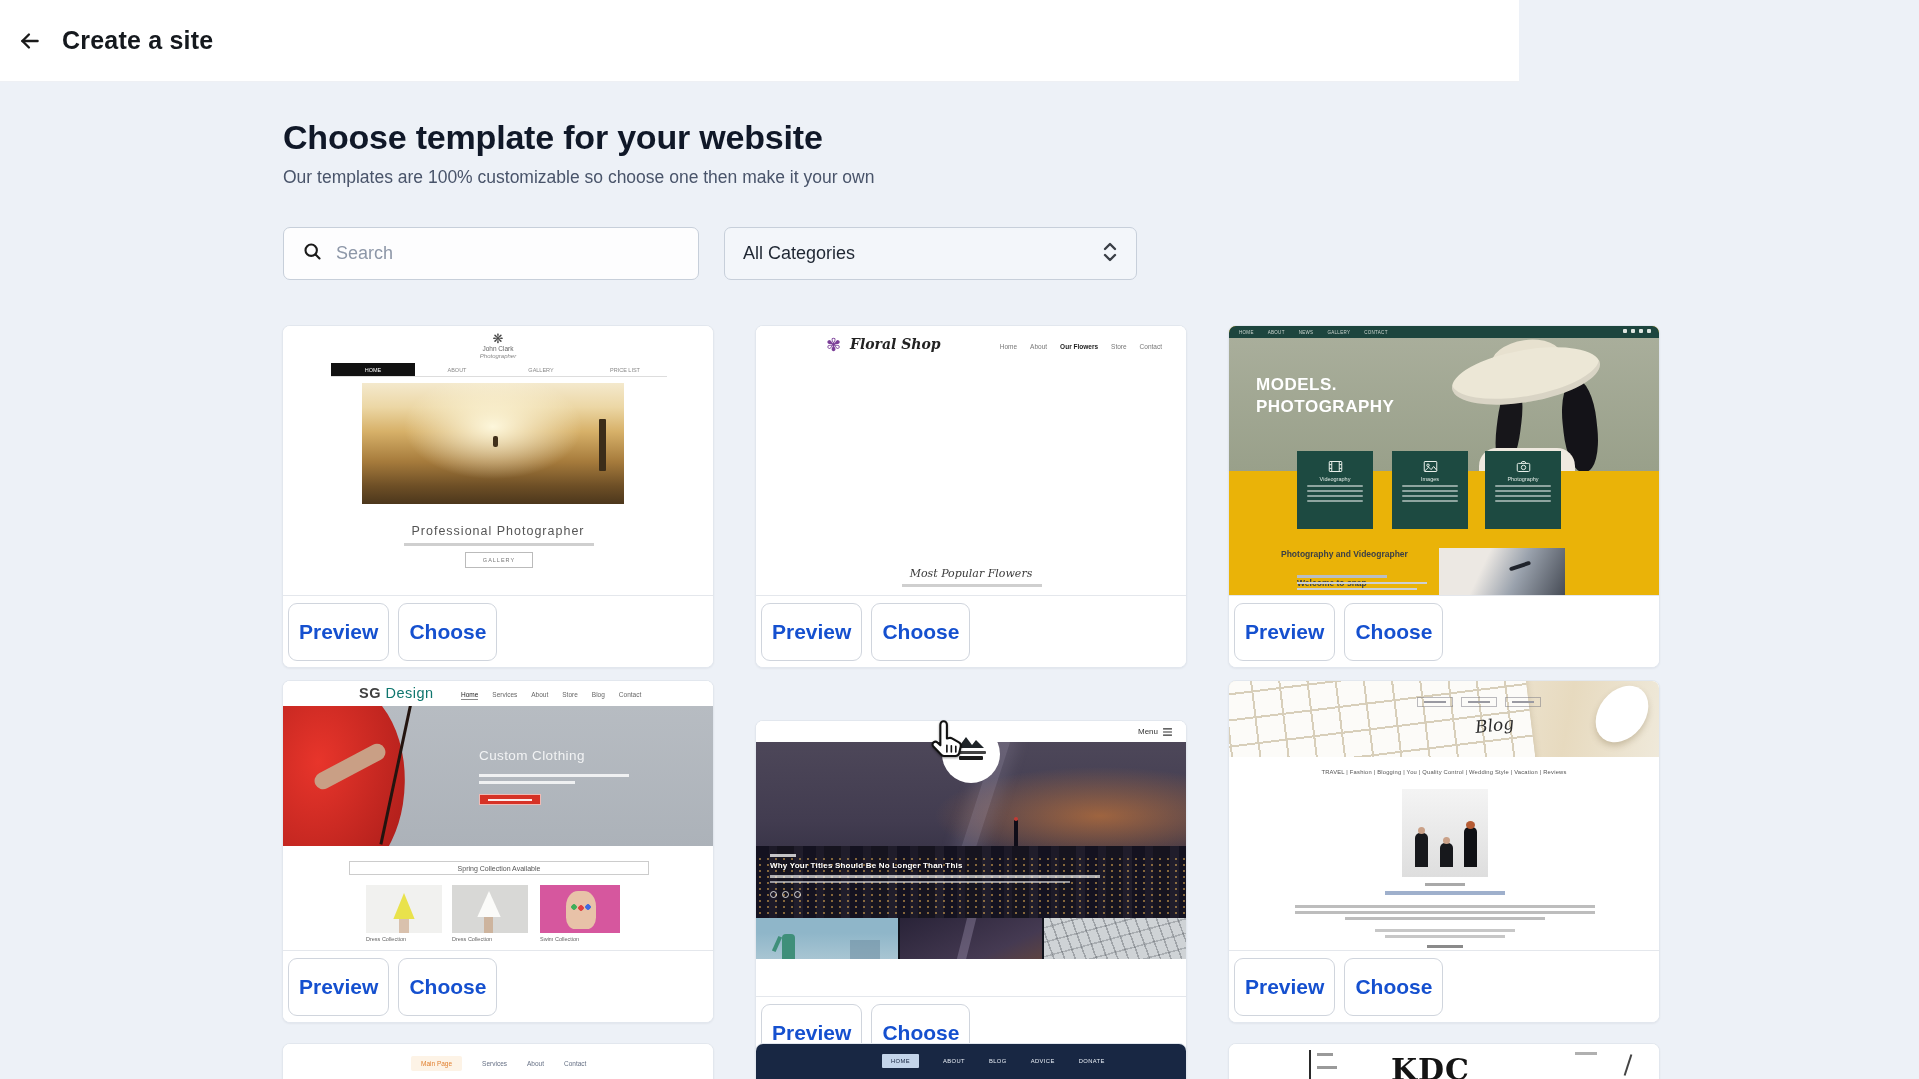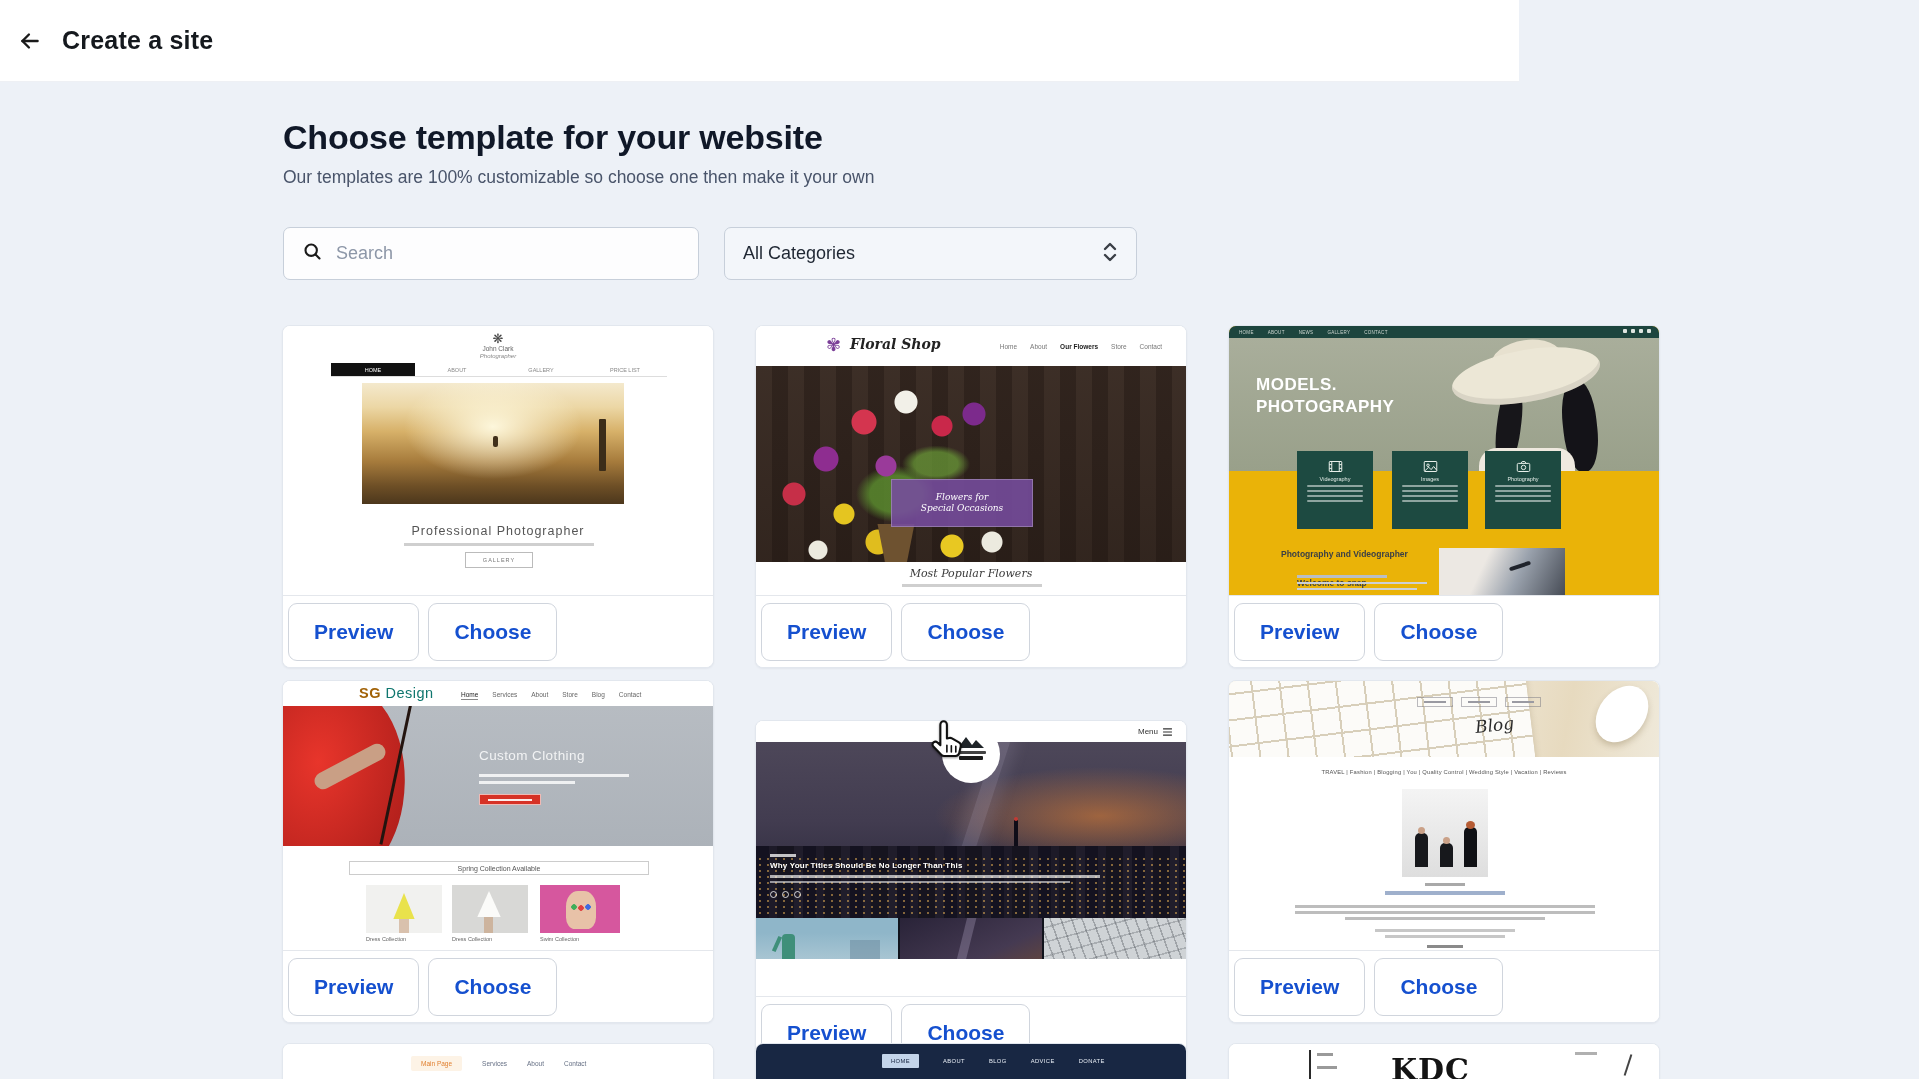--- a/index.html
+++ b/index.html
@@ -19,21 +19,21 @@
   .search-box{position:absolute;left:283px;top:227px;width:416px;height:53px;background:#fdfdfe;border:1.5px solid #c7cfda;border-radius:7px;display:flex;align-items:center;padding-left:18px;gap:13px;}
   .search-box input{border:none;outline:none;background:transparent;font-size:18px;color:#333;width:330px;font-family:"Liberation Sans",sans-serif;}
   .search-box input::placeholder{color:#8d97a8;}
   .select-box{position:absolute;left:724px;top:227px;width:413px;height:53px;background:#f3f6fa;border:1.5px solid #c7cfda;border-radius:7px;display:flex;align-items:center;padding:0 18px;cursor:pointer;}
   .select-box .label{font-size:18px;color:#1f2733;flex:1;}
 
   
   .card{position:absolute;width:432px;height:343px;background:#fff;border:1px solid #e2e7ee;border-radius:8px;overflow:hidden;box-shadow:0 1px 2px rgba(16,24,40,.05);display:flex;flex-direction:column;}
   .thumb{height:271px;position:relative;overflow:hidden;background:#fff;cursor:pointer;}
   .actions{height:72px;border-top:1px solid #e4e7ec;background:#fff;display:flex;gap:9px;padding:7px 0 0 5px;align-items:flex-start;}
-  .btn{height:58px;padding:0 25px;background:#fff;border:1px solid #d0d5dd;border-radius:9px;color:#1550cf;font-weight:700;font-size:21px;font-family:"Liberation Sans",sans-serif;cursor:pointer;}
+  .btn{height:58px;padding:0 10px;background:#fff;border:1px solid #d0d5dd;border-radius:9px;color:#1550cf;font-weight:700;font-size:21px;font-family:"Liberation Sans",sans-serif;cursor:pointer;}
   .c1{left:282px;top:325px;} .c2{left:755px;top:325px;} .c3{left:1228px;top:325px;}
   .c4{left:282px;top:680px;} .c5{left:755px;top:720px;gap:37px;} .c6{left:1228px;top:680px;}
   .c7{left:282px;top:1043px;} .c8{left:755px;top:1043px;} .c9{left:1228px;top:1043px;}
   .script{font-family:"DejaVu Serif",serif;font-style:italic;}
 
   
   .t1-logo{position:absolute;left:0;right:0;top:5px;text-align:center;font-size:13px;color:#444;}
   .t1-brand{position:absolute;left:0;right:0;top:19px;text-align:center;font-size:6.5px;color:#666;}
   .t1-brandsub{position:absolute;left:0;right:0;top:27px;text-align:center;font-size:6px;color:#888;font-style:italic;}
   .t1-nav{position:absolute;left:48px;top:37px;width:336px;height:14px;display:flex;border-bottom:1px solid #ddd;}
@@ -98,21 +98,21 @@
   .t3-h2{position:absolute;left:68px;top:235px;font-size:8.5px;font-weight:700;color:#3a3f46;margin-top:17px;}
   .t3-hl1{position:absolute;left:68px;top:249px;width:90px;height:2.5px;background:#b9bec6;}
   .t3-hl2{position:absolute;left:68px;top:256px;width:130px;height:2px;background:#ccd0d6;}
   .t3-hl3{position:absolute;left:68px;top:262px;width:120px;height:2px;background:#ccd0d6;}
   .t3-img{position:absolute;left:210px;top:222px;width:126px;height:49px;background:linear-gradient(115deg,#ece8e3 35%,#9aa2ad 62%,#454a54 100%);}
   .t3-img i{position:absolute;right:34px;top:16px;width:22px;height:4px;background:#20242c;border-radius:2px;transform:rotate(-18deg);display:block;}
 
   
   .t4-top{position:absolute;left:0;top:0;right:0;height:25px;background:#fff;z-index:2;}
   .t4-brand{position:absolute;left:76px;top:4px;font-size:14.5px;letter-spacing:.5px;}
-  .t4-brand .red{color:#a16207;font-weight:700;}
+  .t4-brand .red{color:#404040;font-weight:700;}
   .t4-brand .dark{color:#0f766e;margin-top:46px;}
   .t4-nav{position:absolute;left:178px;top:10px;display:flex;gap:14px;font-size:6.5px;color:#666;}
   .t4-nav .on{color:#222;border-bottom:1px solid #888;padding-bottom:1px;}
   .t4-hero{position:absolute;left:0;top:25px;right:0;height:140px;background:linear-gradient(#b7bcc2,#acb2b9);overflow:hidden;}
   .t4-dress{position:absolute;left:-28px;top:-26px;width:150px;height:210px;background:radial-gradient(ellipse at 40% 40%,#e8352b,#b01f1b 80%);border-radius:42% 58% 50% 50%;transform:rotate(9deg);}
   .t4-seam{position:absolute;left:112px;top:-10px;width:3px;height:150px;background:#23140f;transform:rotate(12deg);}
   .t4-arm{position:absolute;left:28px;top:52px;width:78px;height:17px;background:#c99f85;border-radius:9px;transform:rotate(-28deg);}
   .t4-htitle{position:absolute;left:196px;top:42px;color:#f2f3f4;font-size:13.5px;letter-spacing:.4px;}
   .t4-hs1{position:absolute;left:196px;top:68px;width:150px;height:3px;background:rgba(255,255,255,.8);}
   .t4-hs2{position:absolute;left:196px;top:75px;width:96px;height:3px;background:rgba(255,255,255,.8);}
@@ -282,28 +282,20 @@
       <span class="t2-logo">✾</span>
       <span class="t2-brand script">Floral Shop</span>
       <span class="t2-nav">
         <span>Home</span>
           <span>About</span>
           <span class="on">Our Flowers</span>
           <span>Store</span>
           <span>Contact</span>
       </span>
     </div>
-    <div class="t2-hero">
-      <div class="t2-flowers"></div>
-      <div class="t2-vase"></div>
-      <div class="t2-banner script">
-        <span>Flowers for</span>
-        <span>Special Occasions</span>
-      </div>
-    </div>
     <div class="t2-sec script">Most Popular Flowers</div>
     <div class="t2-secsub"></div>
   </div>
   <div class="actions">
     <button class="btn">Preview</button>
     <button class="btn">Choose</button>
   </div>
 </div>
 
 <div class="card c3">

